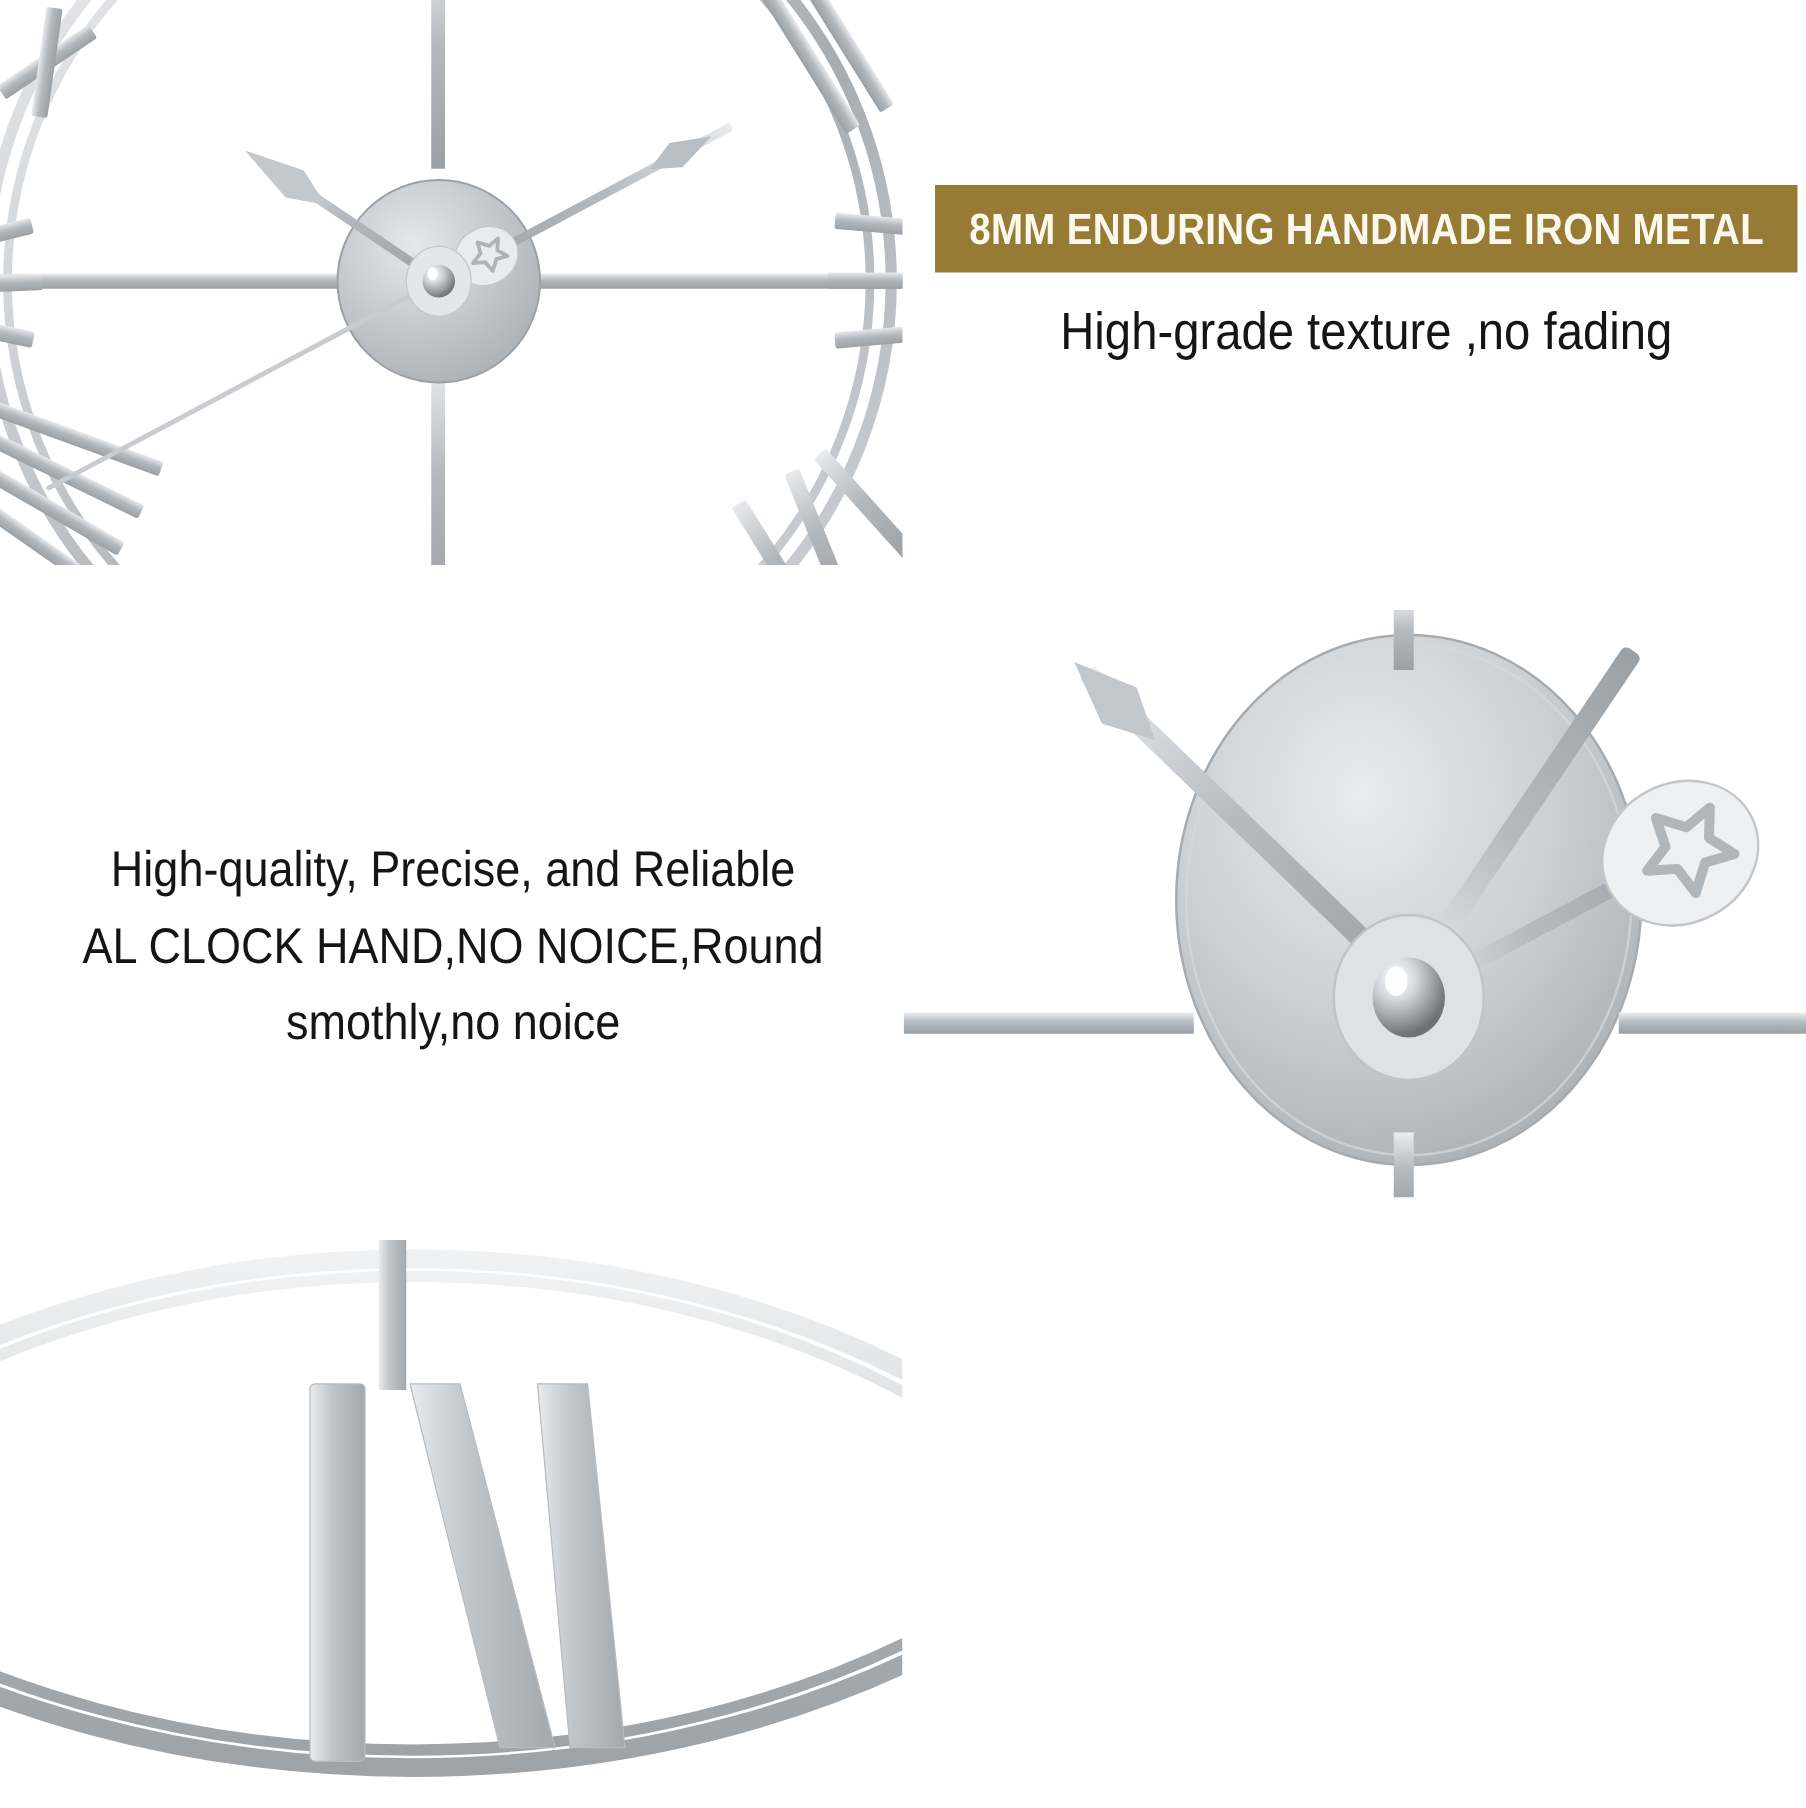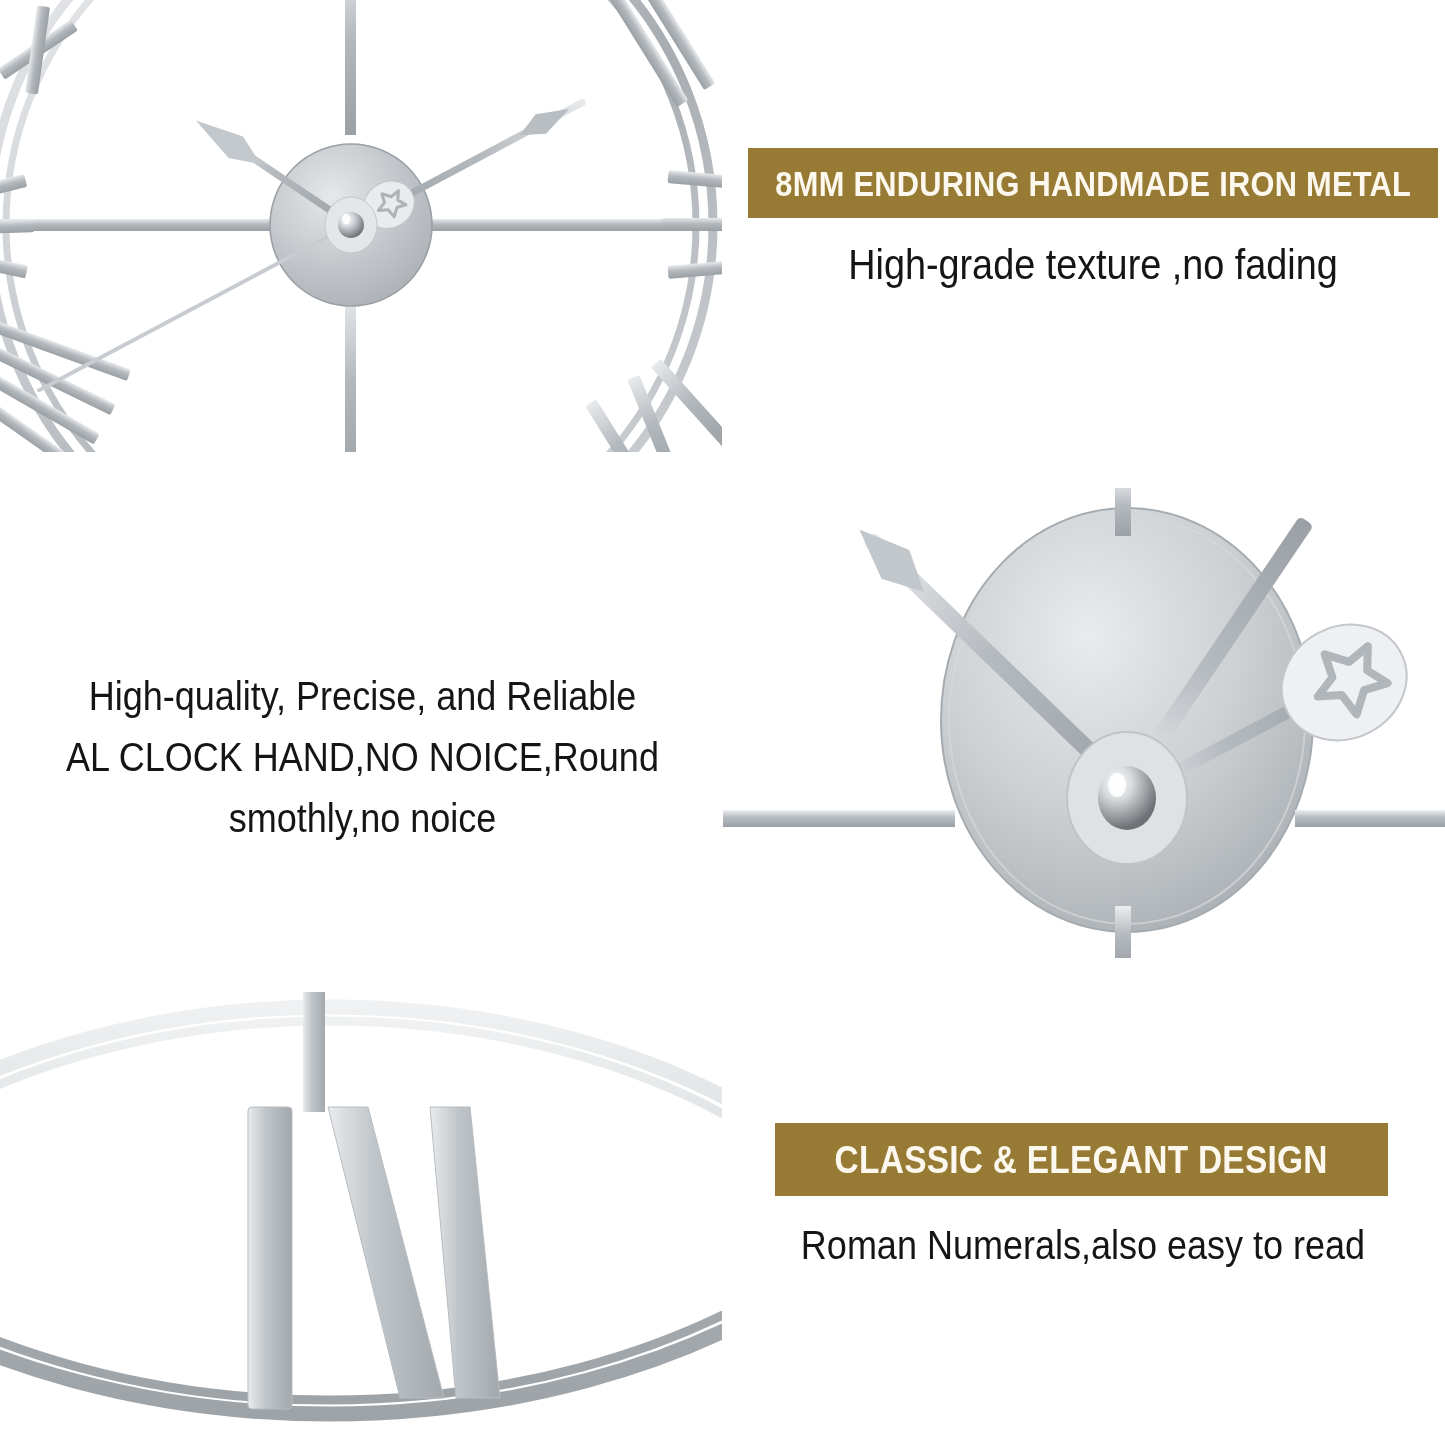--- a/index.html
+++ b/index.html
@@ -275,20 +275,14 @@
 
         <rect x="248" y="115" width="44" height="302" rx="4" fill="url(#barg)" stroke="#b7bcc1" stroke-width="1"></rect>
 
         <polygon points="328,115 368,115 444,406 400,406" fill="url(#barg)" stroke="#b7bcc1" stroke-width="1"></polygon>
 
         <polygon points="430,115 470,115 500,406 456,406" fill="url(#barg)" stroke="#b7bcc1" stroke-width="1"></polygon>
       </g>
     </svg>
   </div>
 
-  <div class="quad" id="q-br">
-    <div class="goldbar" id="bar-4">
-      <span class="gb-text">CLASSIC &amp; ELEGANT DESIGN</span>
-    </div>
-    <div class="subtitle" id="sub-4">Roman Numerals,also easy to read</div>
-  </div>
 
 </div>
 
 </body></html>

